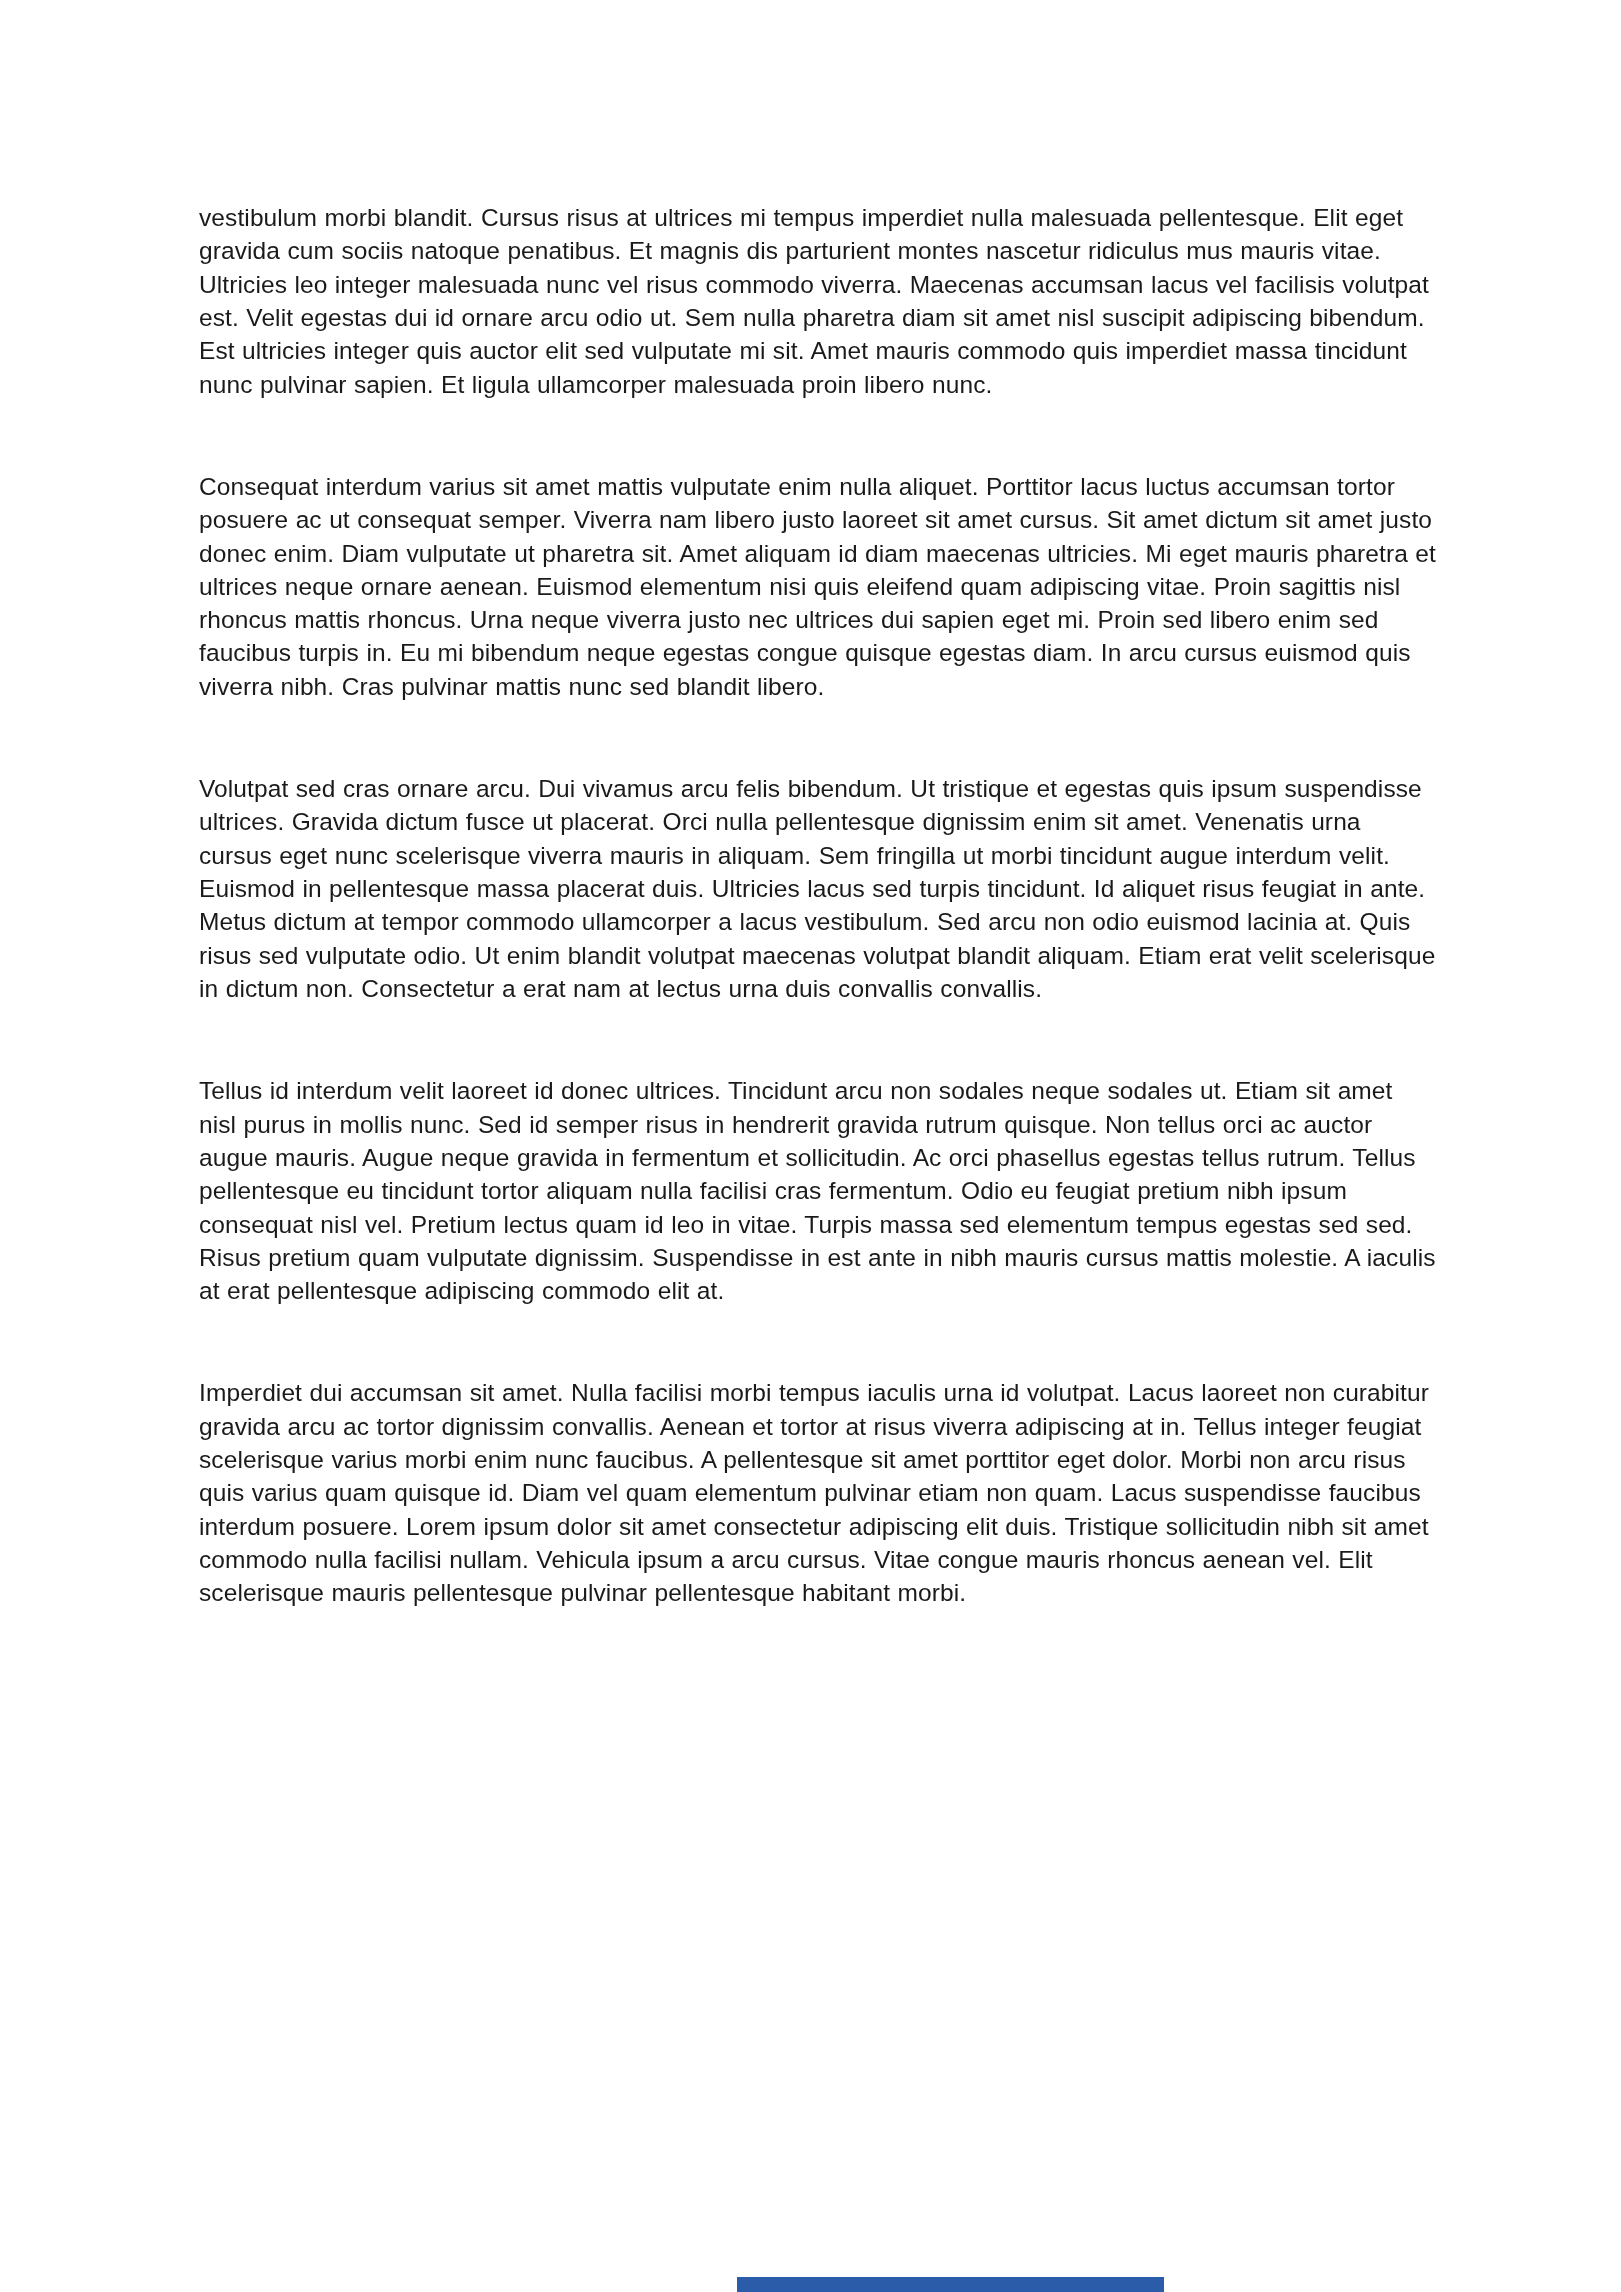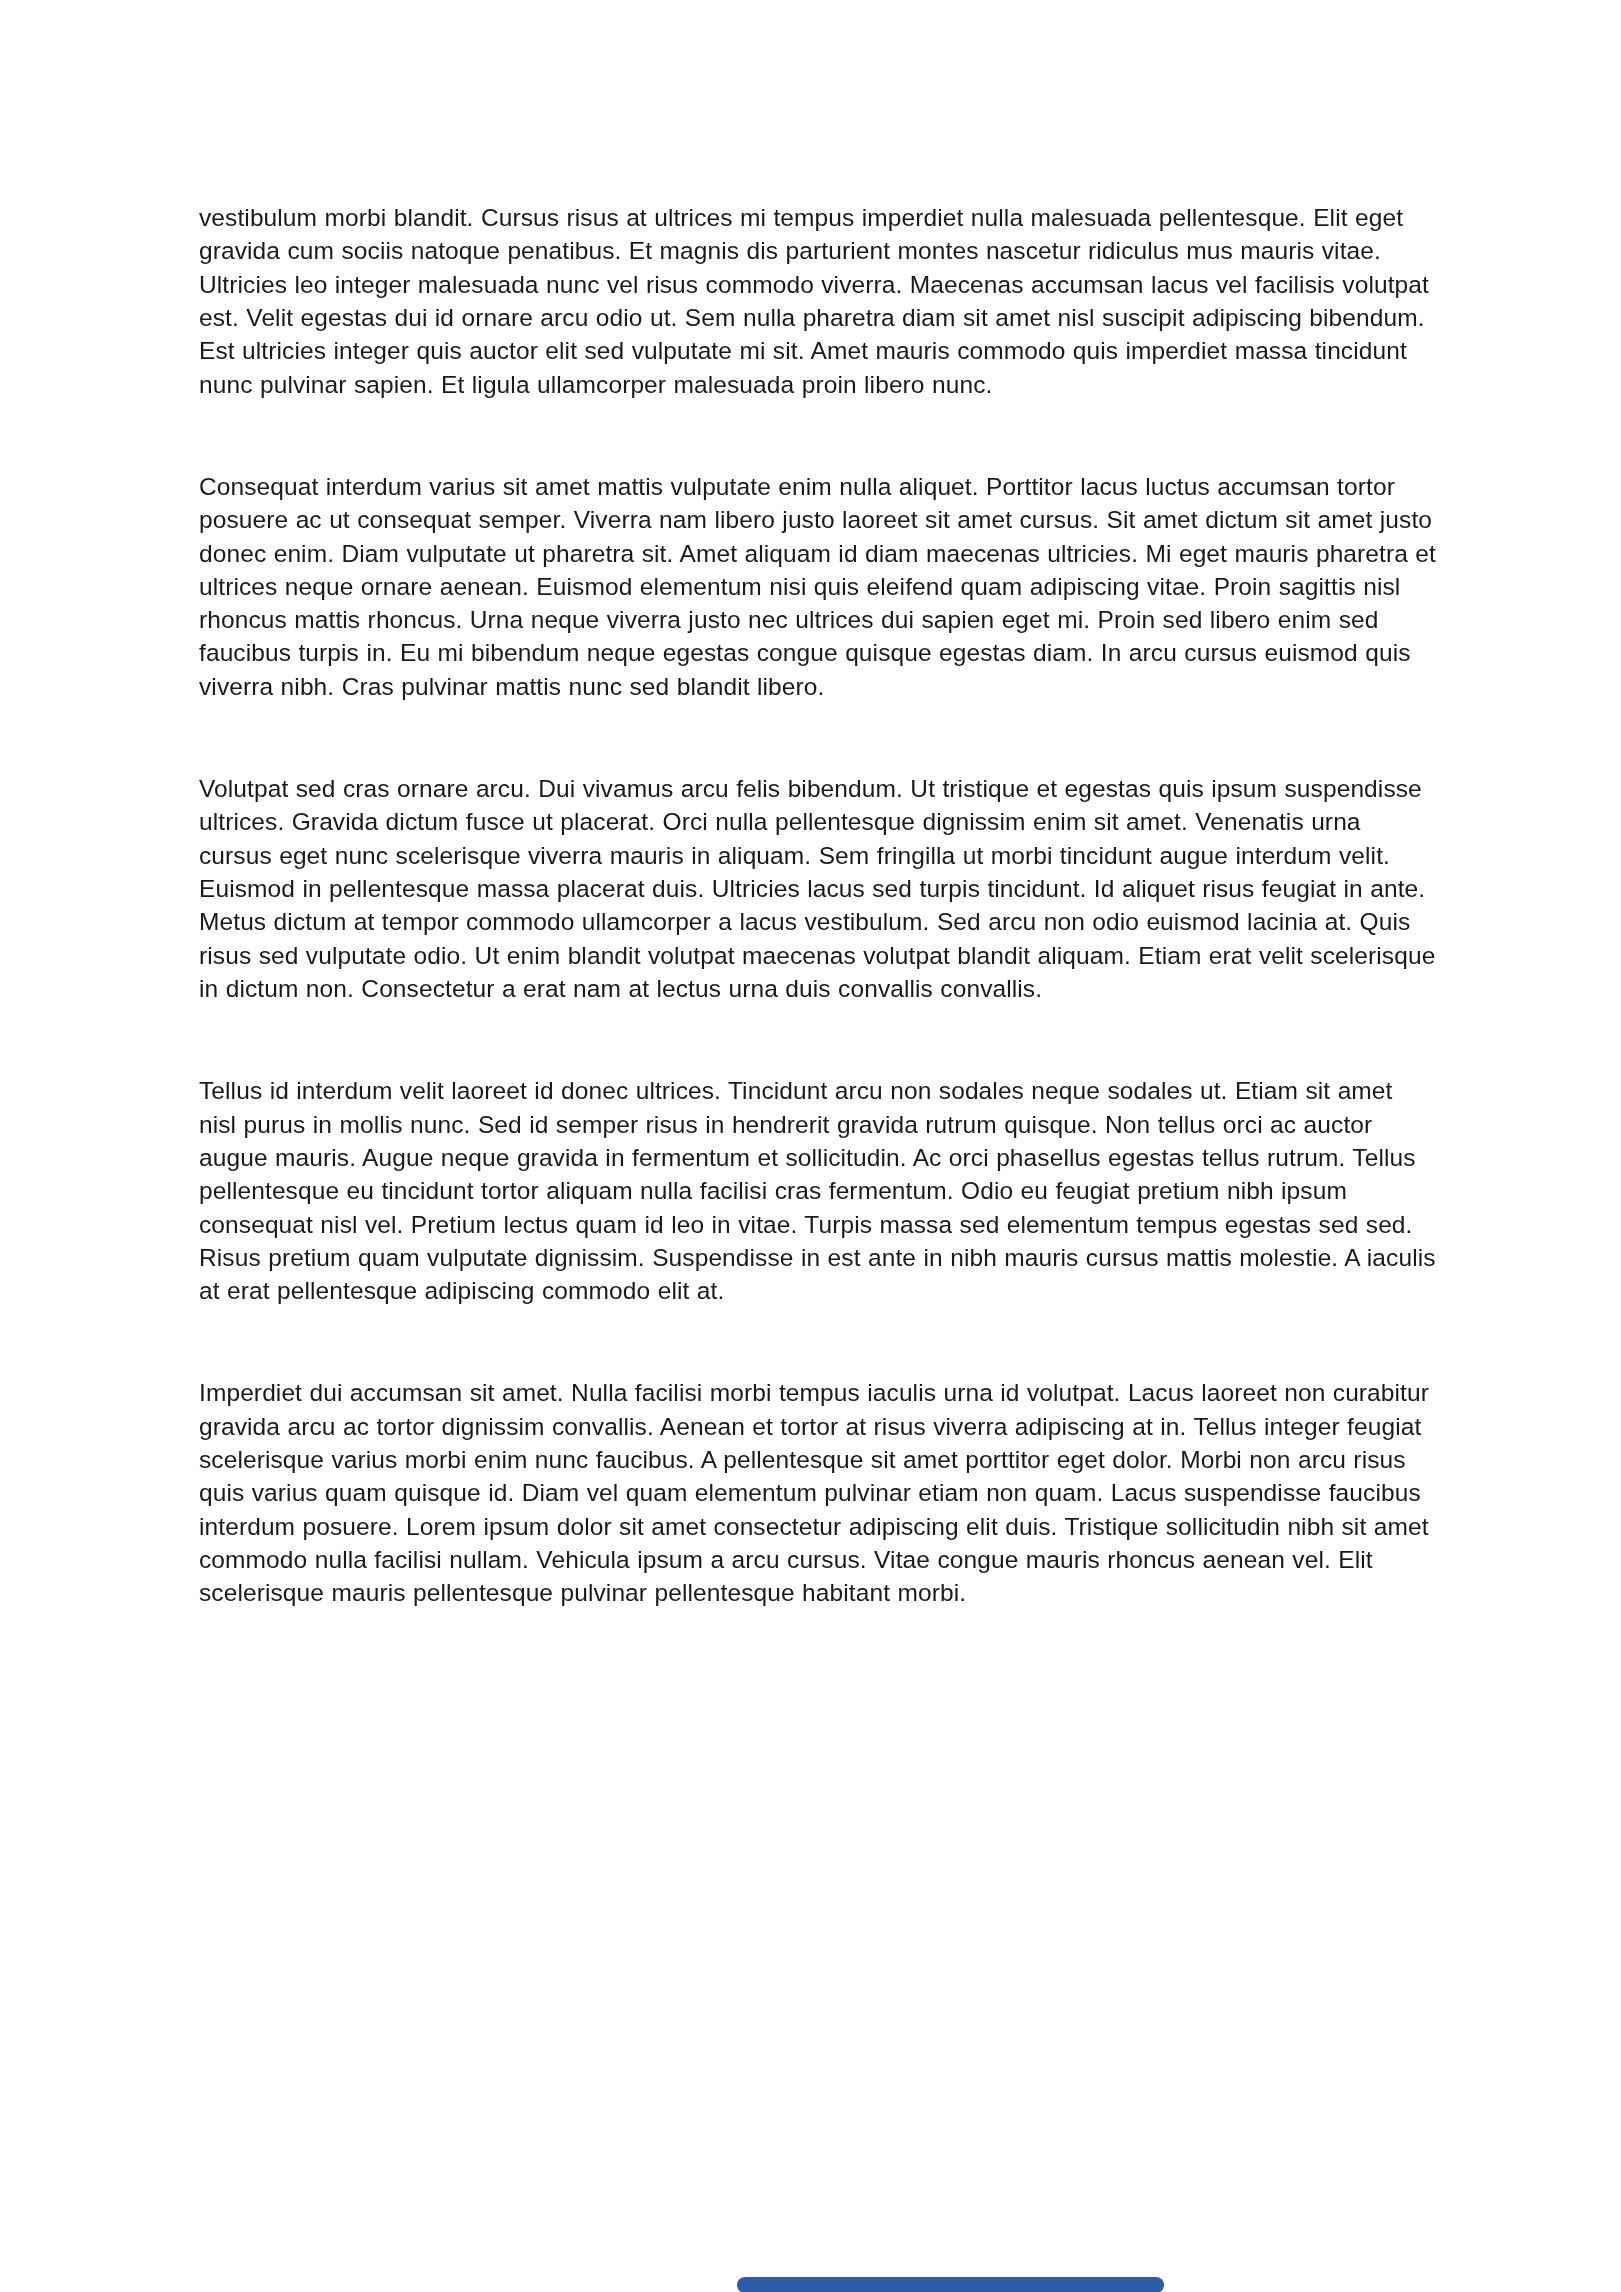--- a/index.html
+++ b/index.html
@@ -1,15 +1,15 @@
 <!DOCTYPE html>
 <html><head>
 <meta charset="utf-8">
 <style>
-  * { margin: 0; padding: 0; box-sizing: border-box; border-radius: 26px; }
+  * { margin: 0; padding: 0; box-sizing: border-box; }
 
   html, body {
     width: 1621px;
     height: 2293px;
     background: #ffffff;
     overflow: hidden;
     font-family: "Liberation Sans", "DejaVu Sans", sans-serif;
   }
 
   .page {

